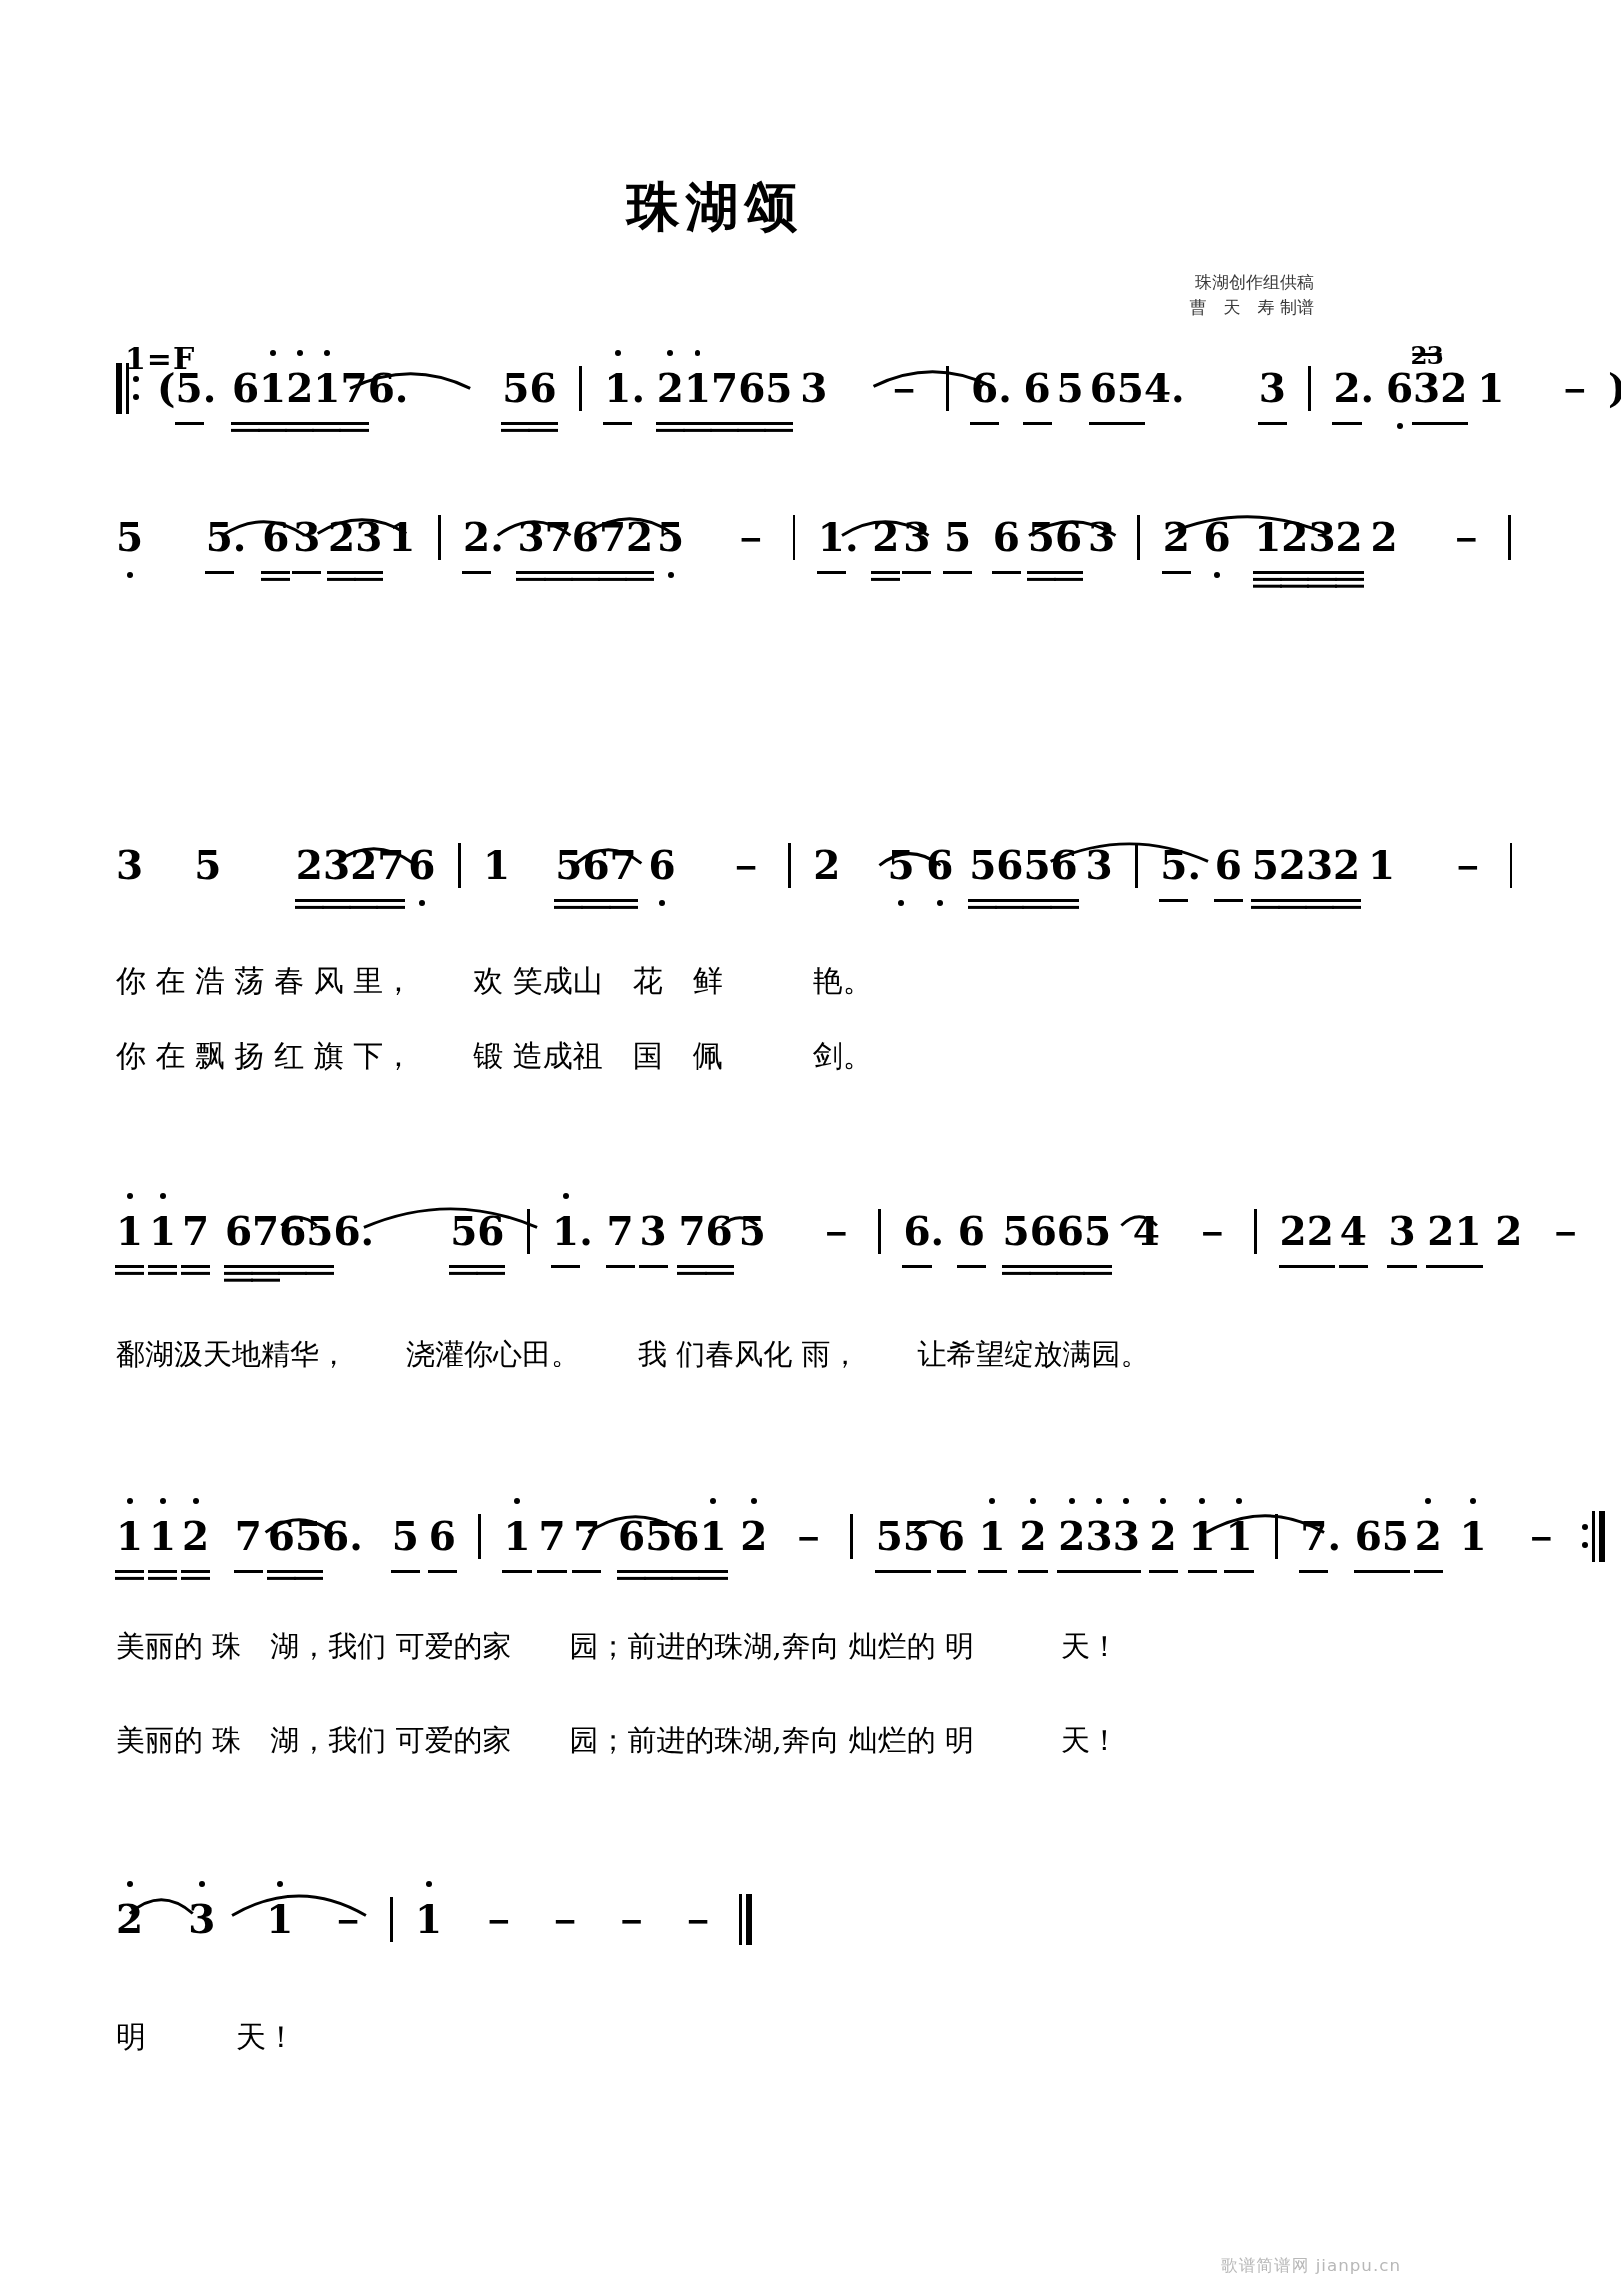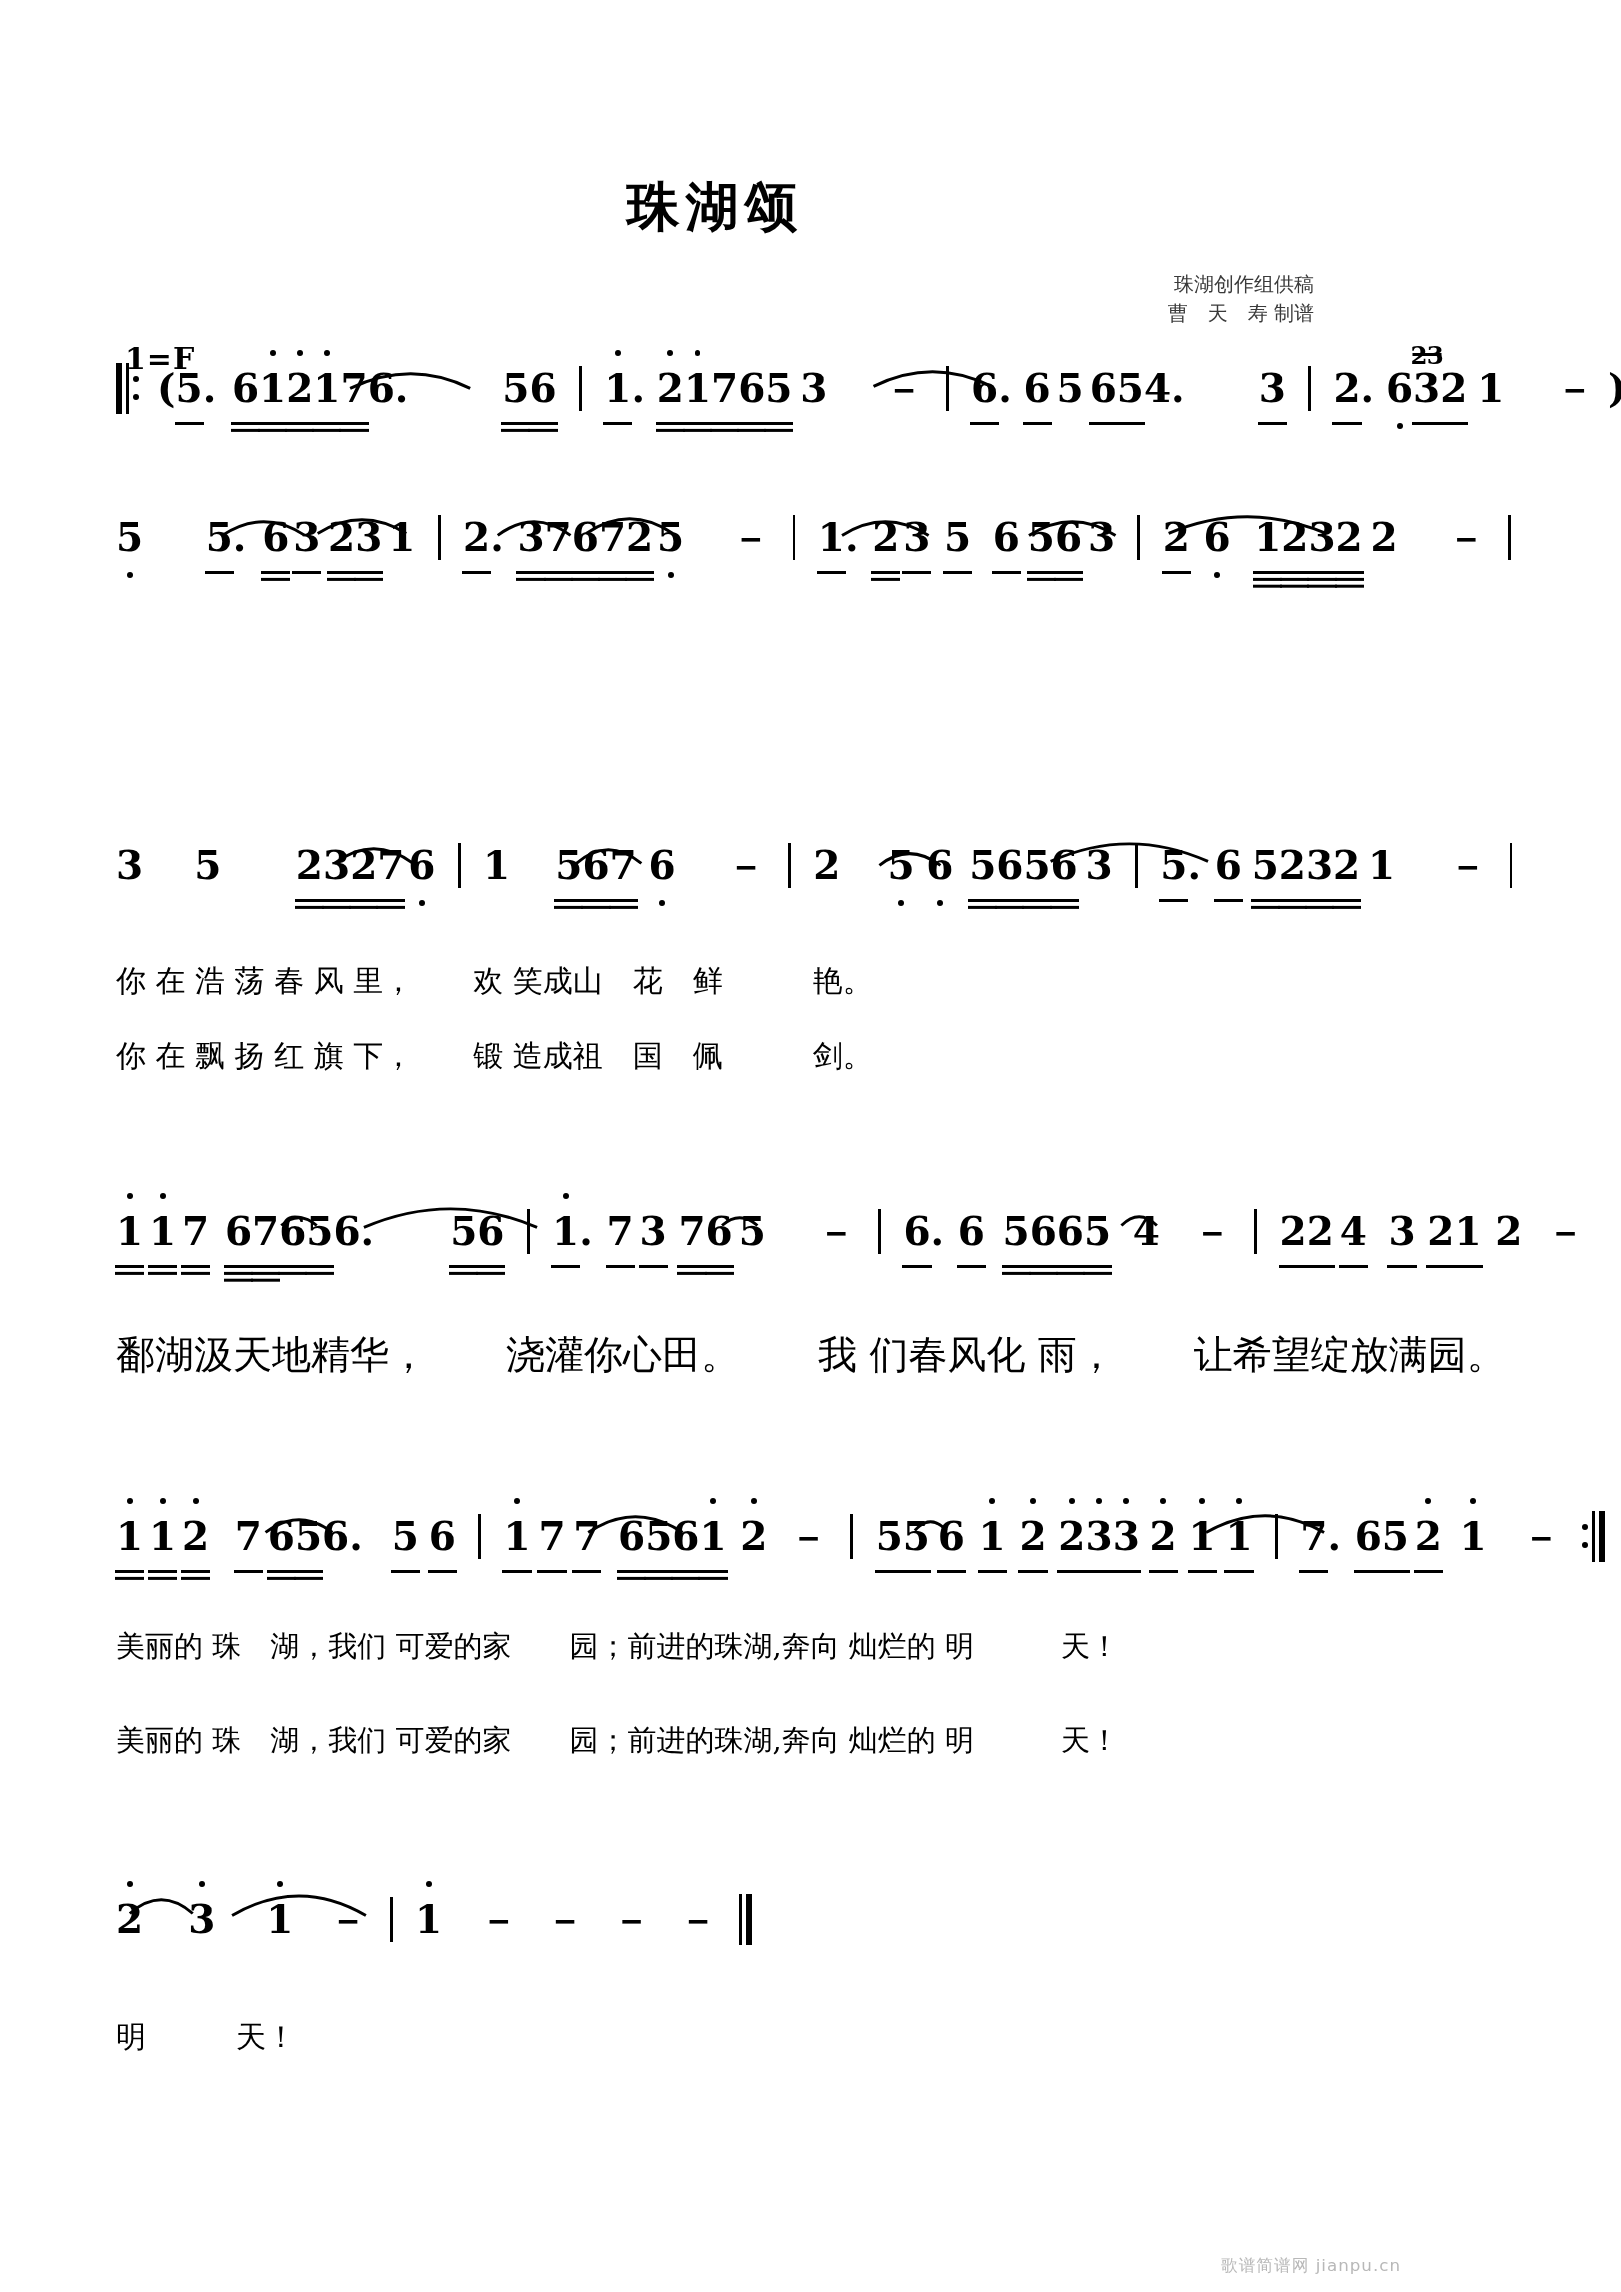--- a/index.html
+++ b/index.html
@@ -19,21 +19,21 @@
     text-align:center;
     font-family:"DejaVu Serif","Liberation Serif",serif;
     font-weight:700;
     font-size:53px;
     letter-spacing:5.9px;
   }
   .credits{
     position:absolute;right:116px;top:270px;
     text-align:right;
     font-family:"DejaVu Serif","Liberation Serif",serif;
-    font-size:20px;
+    font-size:17px;
     line-height:1.45;
     color:#3a3a3a;
   }
   .credits div{white-space:pre;}
 
   .keysig{
     position:absolute;left:125px;top:341px;
     font-family:"DejaVu Serif","Liberation Serif",serif;
     font-size:30px;font-weight:700;
     letter-spacing:1px;
@@ -220,21 +220,21 @@
         <span class="bar"></span>
         <span class="n"><span class="g b1">2</span></span><span class="n"><span class="g b1">2</span></span><span class="sp" style="width:5.9px"></span><span class="n"><span class="g b1">4</span></span><span class="sp" style="width:21.6px"></span><span class="n"><span class="g b1">3</span></span><span class="sp" style="width:11.8px"></span><span class="n"><span class="g b1">2</span></span><span class="n"><span class="g b1">1</span></span><span class="sp" style="width:13.7px"></span><span class="n"><span class="g">2</span></span><span class="sp" style="width:23.5px"></span><span class="dash">－</span>
       </div>
       <svg class="slurs" viewBox="0 0 1420 86" preserveAspectRatio="none">
         <path d="M 168 22 Q 186 6 204 22"></path>
         <path d="M 252 24 Q 340 -14 428 24"></path>
         <path d="M 616 22 Q 634 6 652 22"></path>
         <path d="M 1022 22 Q 1040 4 1058 22"></path>
       </svg>
     </div>
-    <div class="lyricline" style="margin-top:39px;font-size:39px;">鄱湖汲天地精华，　　浇灌你心田。　　我 们春风化 雨，　　让希望绽放满园。</div>
+    <div class="lyricline" style="margin-top:39px;font-size:29px;">鄱湖汲天地精华，　　浇灌你心田。　　我 们春风化 雨，　　让希望绽放满园。</div>
   </div>
 
   <div class="system" style="top:1509px;">
     <div class="staff">
       <div class="notes">
         <span class="n up"><span class="g b2">1</span></span><span class="sp" style="width:5.9px"></span><span class="n up"><span class="g b2">1</span></span><span class="sp" style="width:5.9px"></span><span class="n up"><span class="g b2">2</span></span><span class="sp" style="width:25.5px"></span><span class="n"><span class="g b1">7</span></span><span class="sp" style="width:5.9px"></span><span class="n"><span class="g b2">6</span></span><span class="n"><span class="g b2">5</span></span><span class="n"><span class="g">6</span></span><span class="dot">.</span><span class="sp" style="width:29px"></span><span class="n"><span class="g b1">5</span></span><span class="sp" style="width:9.8px"></span><span class="n"><span class="g b1">6</span></span>
         <span class="bar"></span>
         <span class="n up"><span class="g b1">1</span></span><span class="sp" style="width:7.8px"></span><span class="n"><span class="g b1">7</span></span><span class="sp" style="width:7.8px"></span><span class="n"><span class="g b1">7</span></span><span class="sp" style="width:17.6px"></span><span class="n"><span class="g b2">6</span></span><span class="n"><span class="g b2">5</span></span><span class="n"><span class="g b2">6</span></span><span class="n up"><span class="g b2">1</span></span><span class="sp" style="width:13.7px"></span><span class="n up"><span class="g">2</span></span><span class="sp" style="width:21.6px"></span><span class="dash">－</span>
         <span class="bar"></span>
         <span class="n"><span class="g b1">5</span></span><span class="n"><span class="g b1">5</span></span><span class="sp" style="width:7.8px"></span><span class="n"><span class="g b1">6</span></span><span class="sp" style="width:13.7px"></span><span class="n up"><span class="g b1">1</span></span><span class="sp" style="width:13.7px"></span><span class="n up"><span class="g b1">2</span></span><span class="sp" style="width:11.8px"></span><span class="n up"><span class="g b1">2</span></span><span class="n up"><span class="g b1">3</span></span><span class="n up"><span class="g b1">3</span></span><span class="sp" style="width:9.8px"></span><span class="n up"><span class="g b1">2</span></span><span class="sp" style="width:11.8px"></span><span class="n up"><span class="g b1">1</span></span><span class="sp" style="width:9.8px"></span><span class="n up"><span class="g b1">1</span></span>

